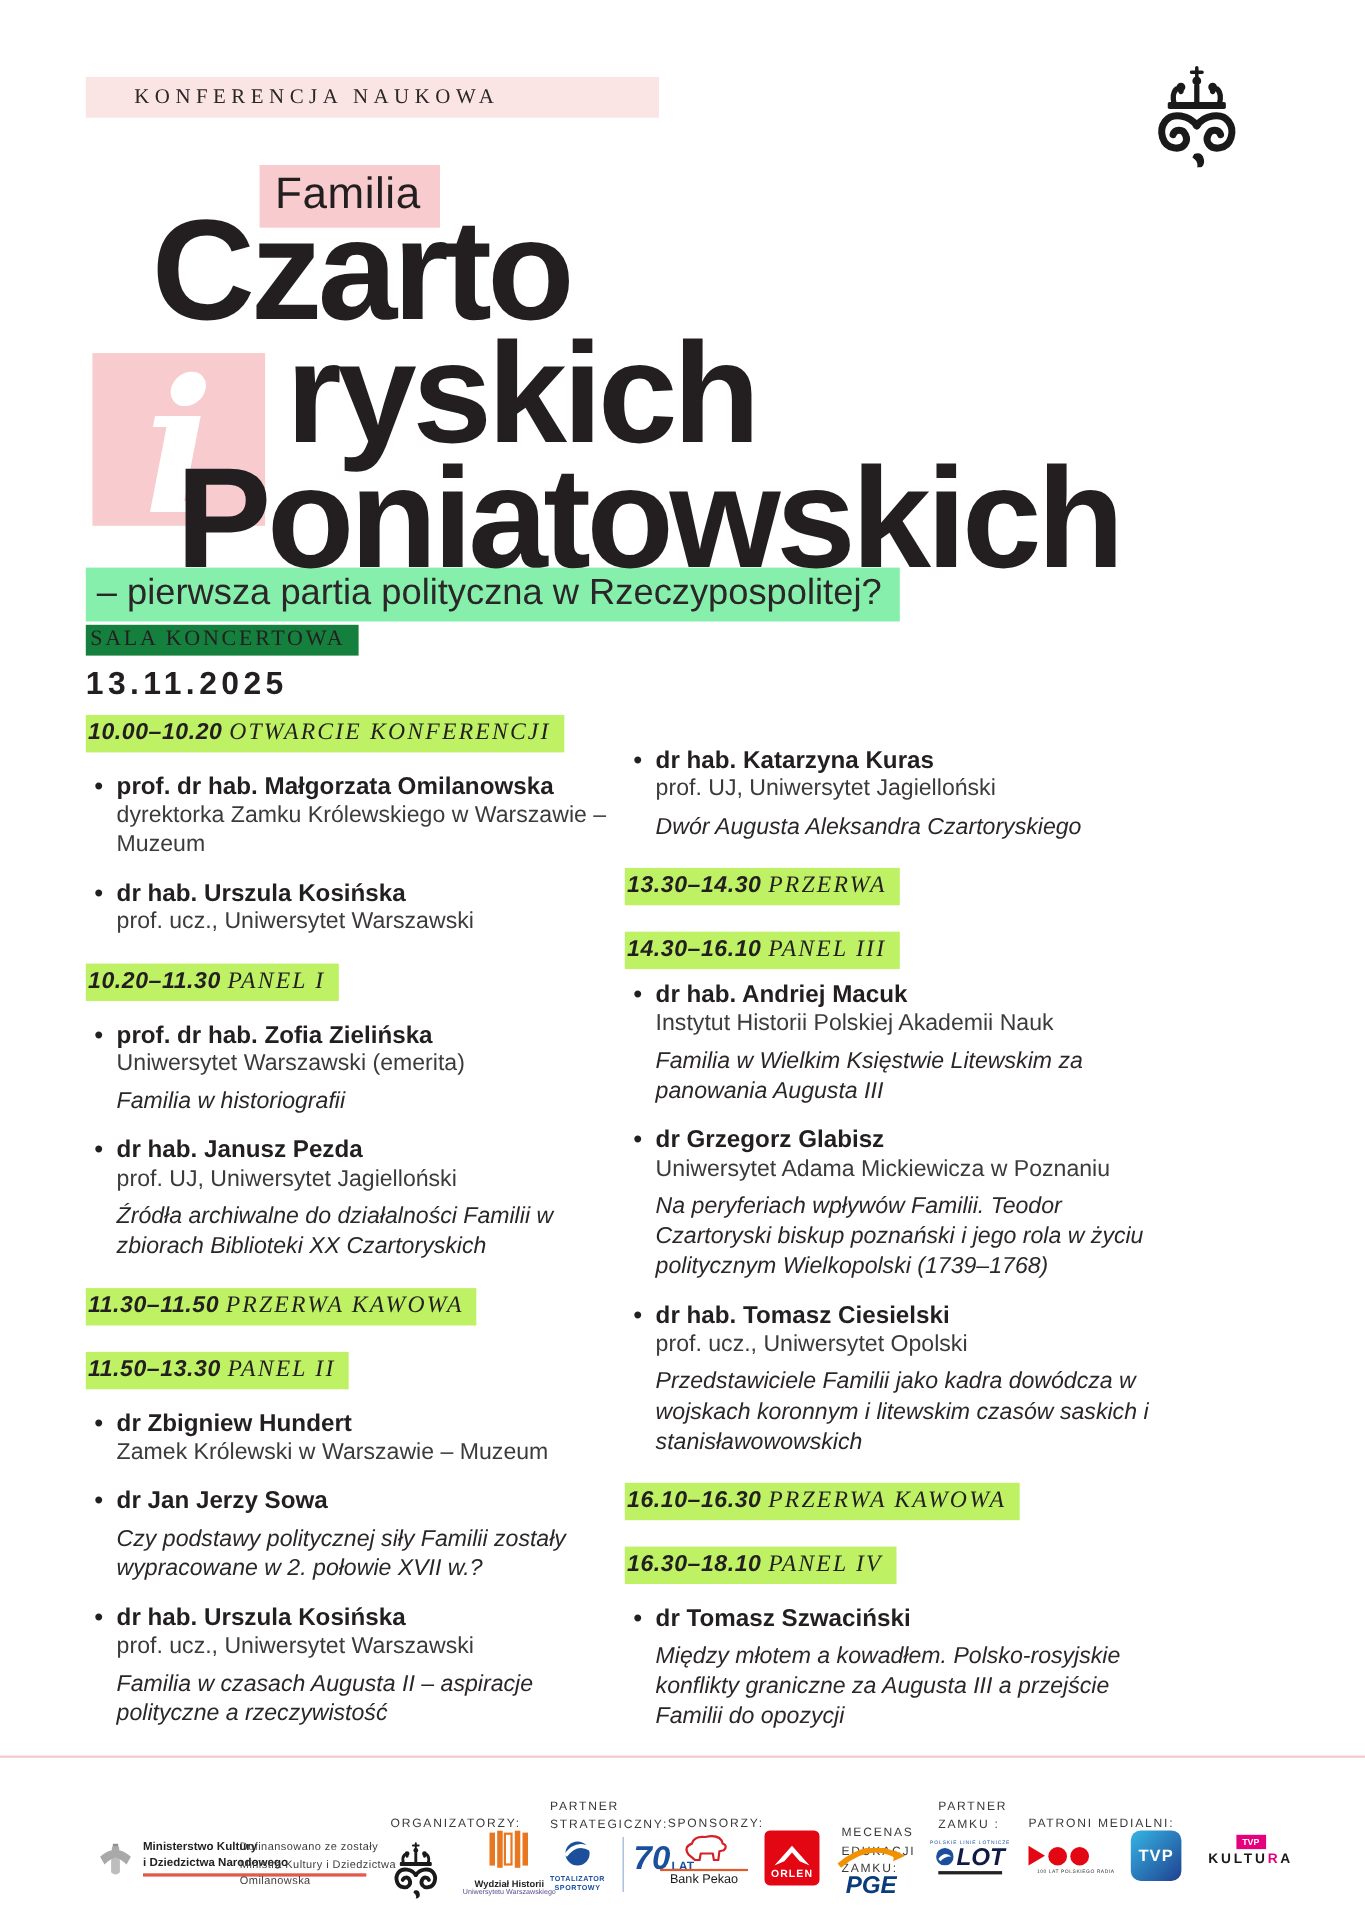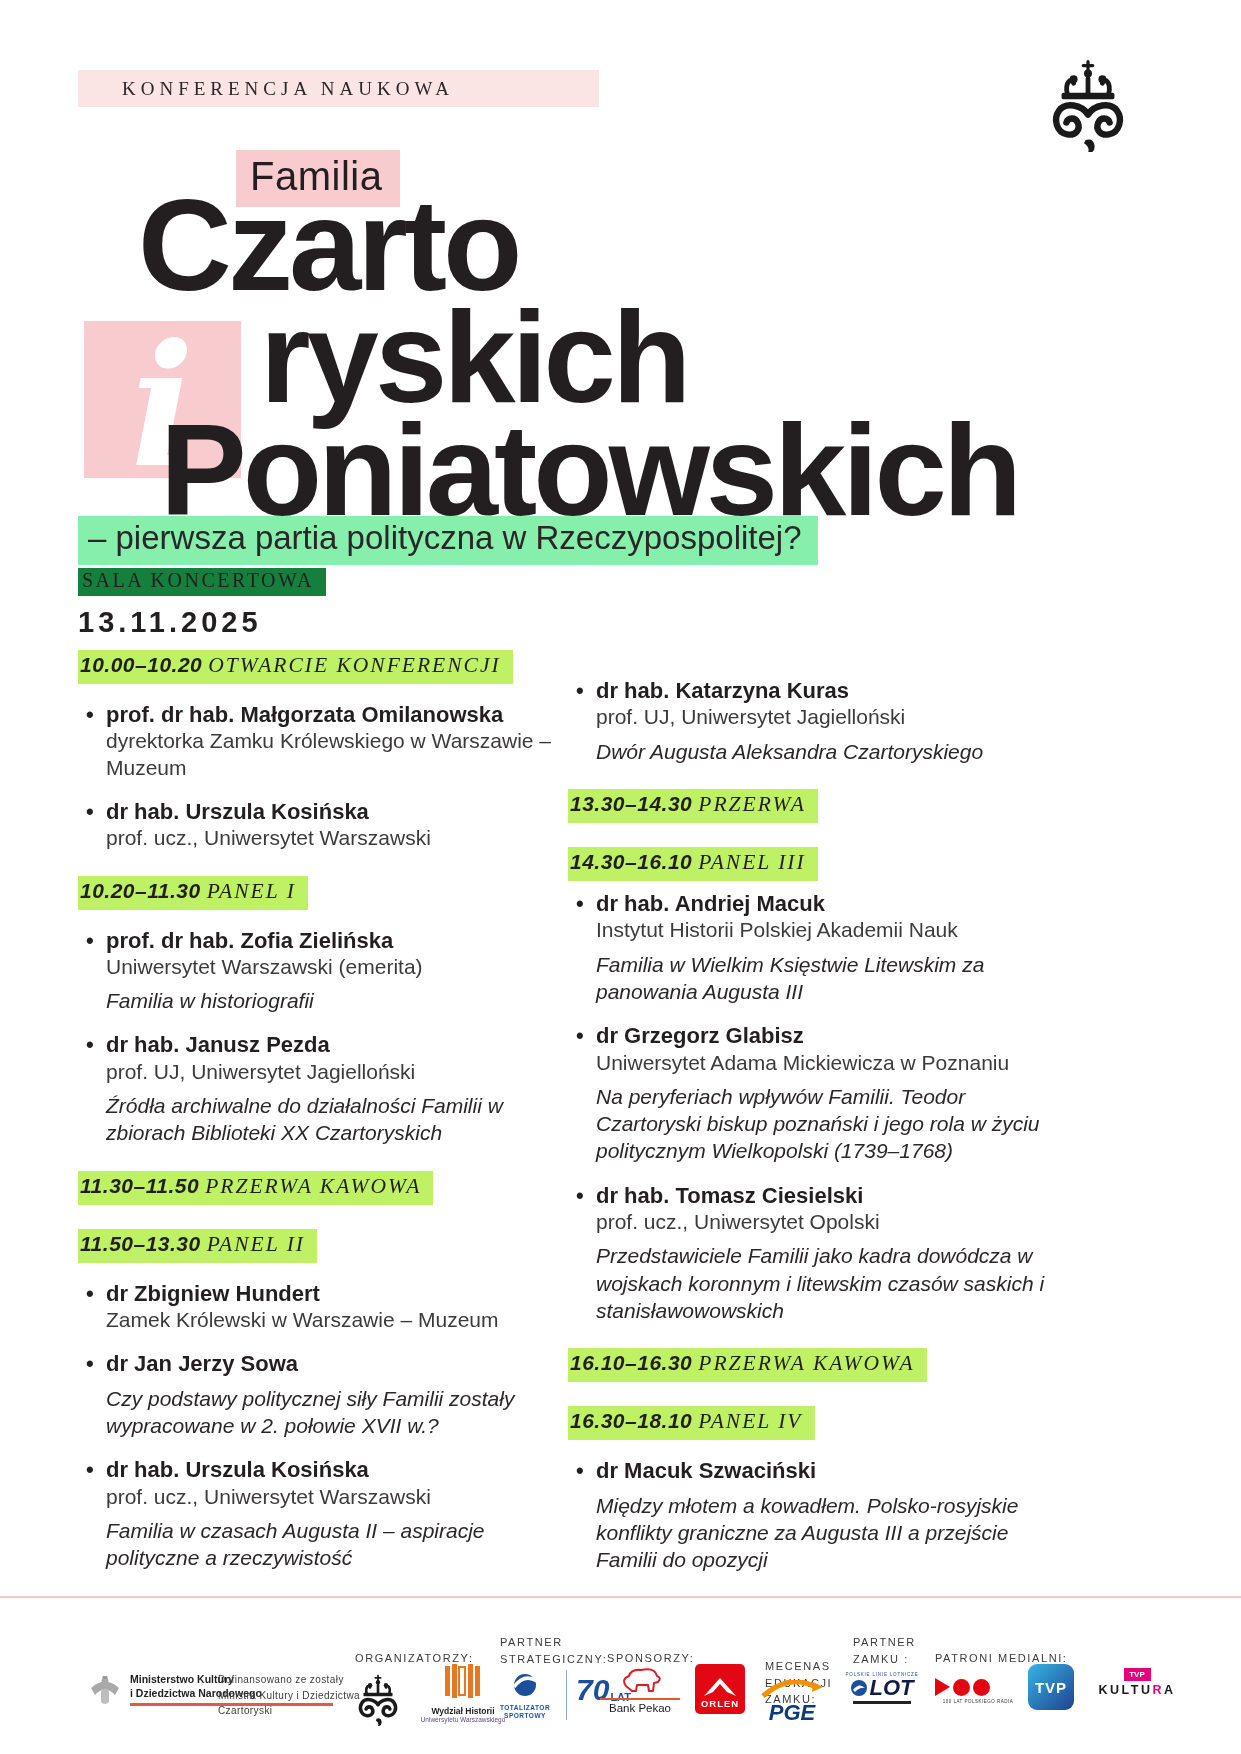--- a/index.html
+++ b/index.html
@@ -223,21 +223,21 @@
 
     <div class="session">
       <span class="session-chip"><span class="session-time">16.10–16.30</span><span class="session-label">PRZERWA KAWOWA</span></span>
     </div>
 
     <div class="session">
       <span class="session-chip"><span class="session-time">16.30–18.10</span><span class="session-label">PANEL IV</span></span>
     </div>
 
     <div class="speaker">
-      <div class="sp-name">dr Macuk Szwaciński</div>
+      <div class="sp-name">dr Tomasz Szwaciński</div>
       <div class="sp-talk">Między młotem a kowadłem. Polsko-rosyjskie konflikty graniczne za Augusta III a przejście Familii do opozycji</div>
     </div>
   </div>
 
   <div class="footer-line"></div>
 
   <div class="ministry">
     <svg width="34" height="38" viewBox="0 0 34 38">
       <path d="M3,16 Q17,3 31,16 L27,23 Q17,12 7,23 Z" fill="#a9a9a9"></path>
       <path d="M13,19 Q17,14 21,19 L21,30 Q17,34 13,30 Z" fill="#bdbdbd"></path>
@@ -247,21 +247,21 @@
     <div>
       <div class="ministry-name">Ministerstwo Kultury</div>
       <div class="ministry-name">i Dziedzictwa Narodowego</div>
       <div class="ministry-line"></div>
     </div>
   </div>
 
   <div class="funding fsmall">
     <div>Dofinansowano ze zostały</div>
     <div>Ministra Kultury i Dziedzictwa</div>
-    <div>Czartoryski</div>
+    <div>Omilanowska</div>
   </div>
 
   <div class="flabel" style="left:355px; top:1650px;">ORGANIZATORZY:</div>
 
   <svg style="position:absolute; left:356px; top:1674px;" width="44" height="52" viewBox="0 0 100 115">
     <g stroke="#1a1a1a" fill="none" stroke-linecap="round">
       <path d="M50,2 v12 M44,7 h12" stroke-width="4"></path>
       <path d="M24,42 C21,28 29,21 32,29 M50,42 V23 M76,42 C79,28 71,21 68,29" stroke-width="6"></path>
     </g>
     <g fill="#1a1a1a">

